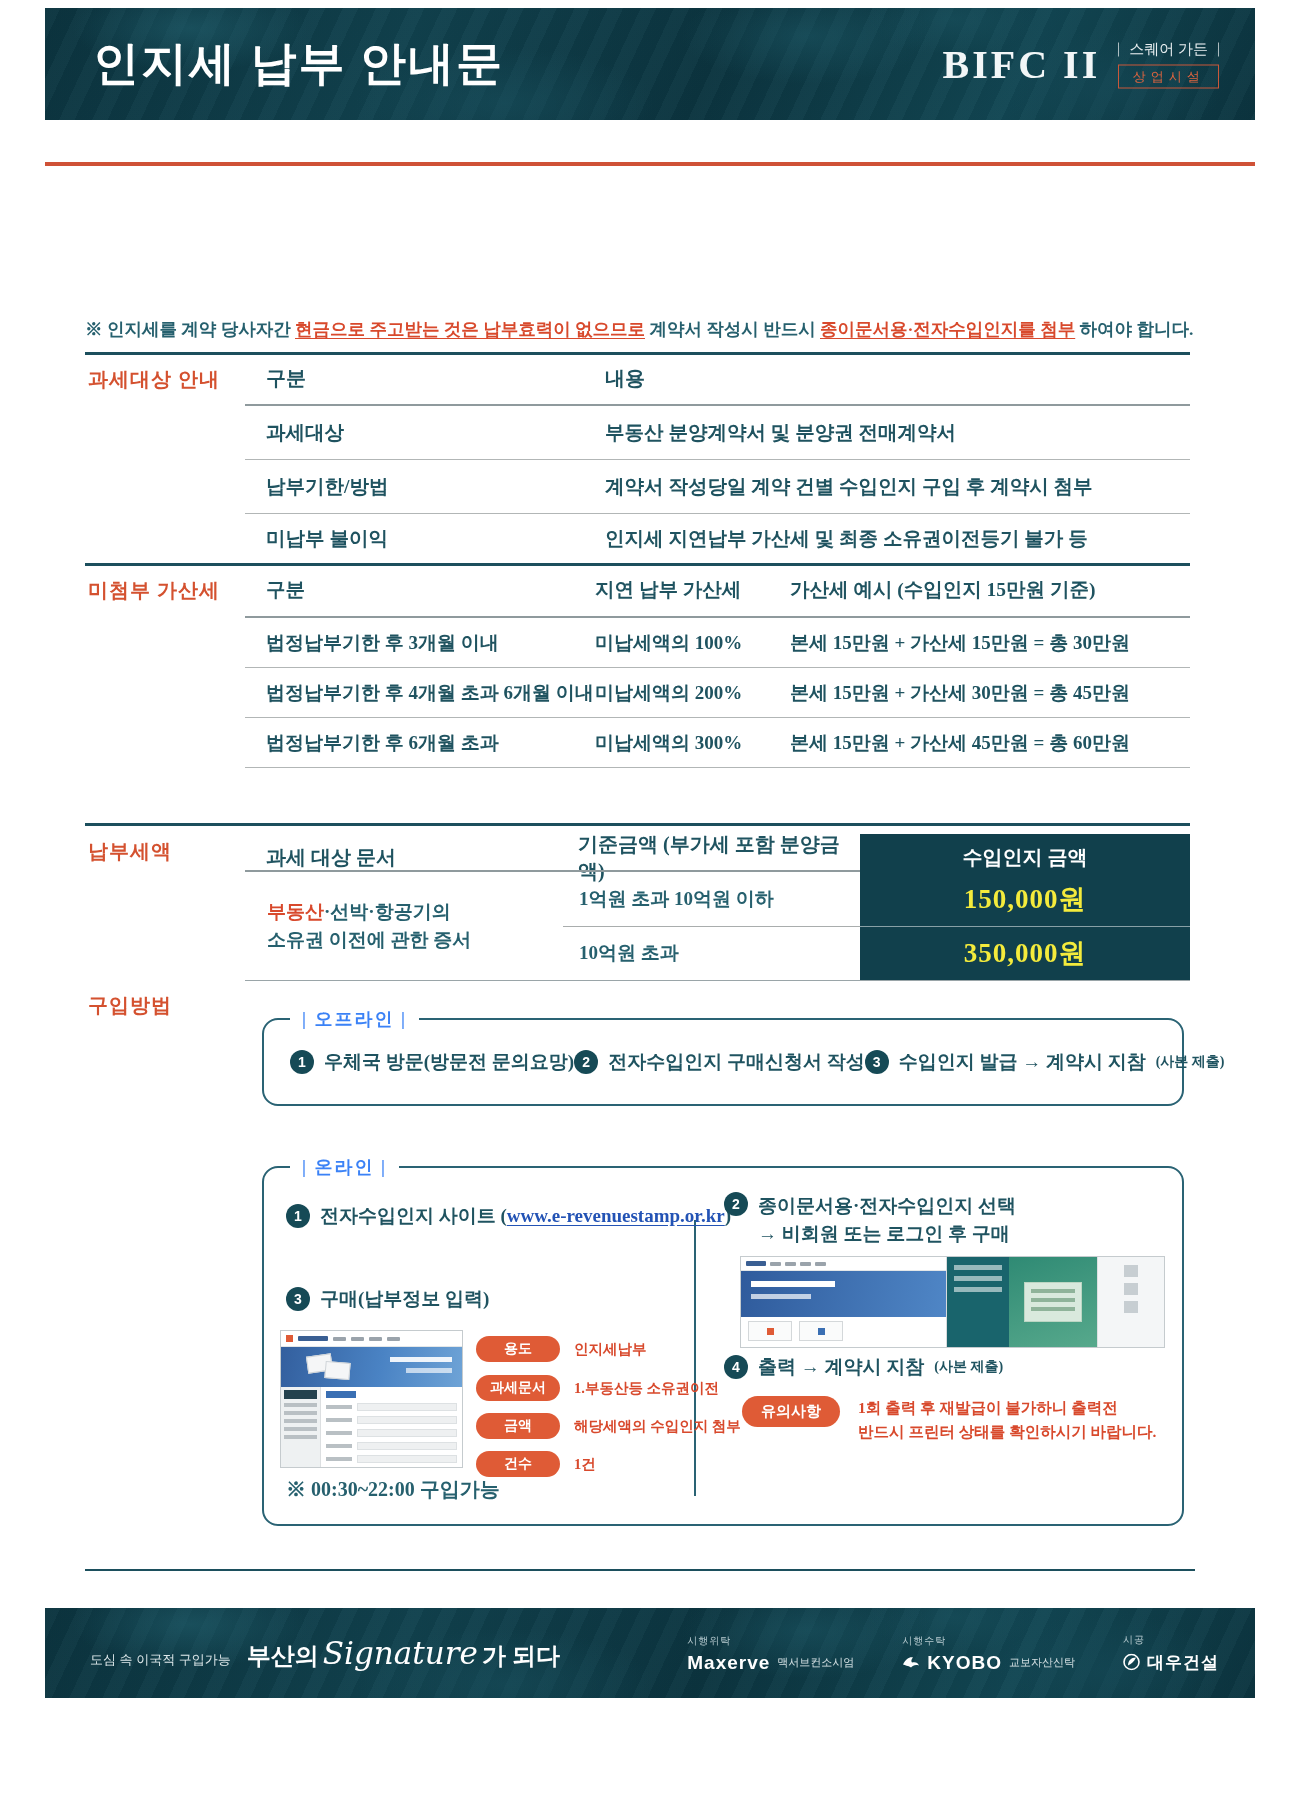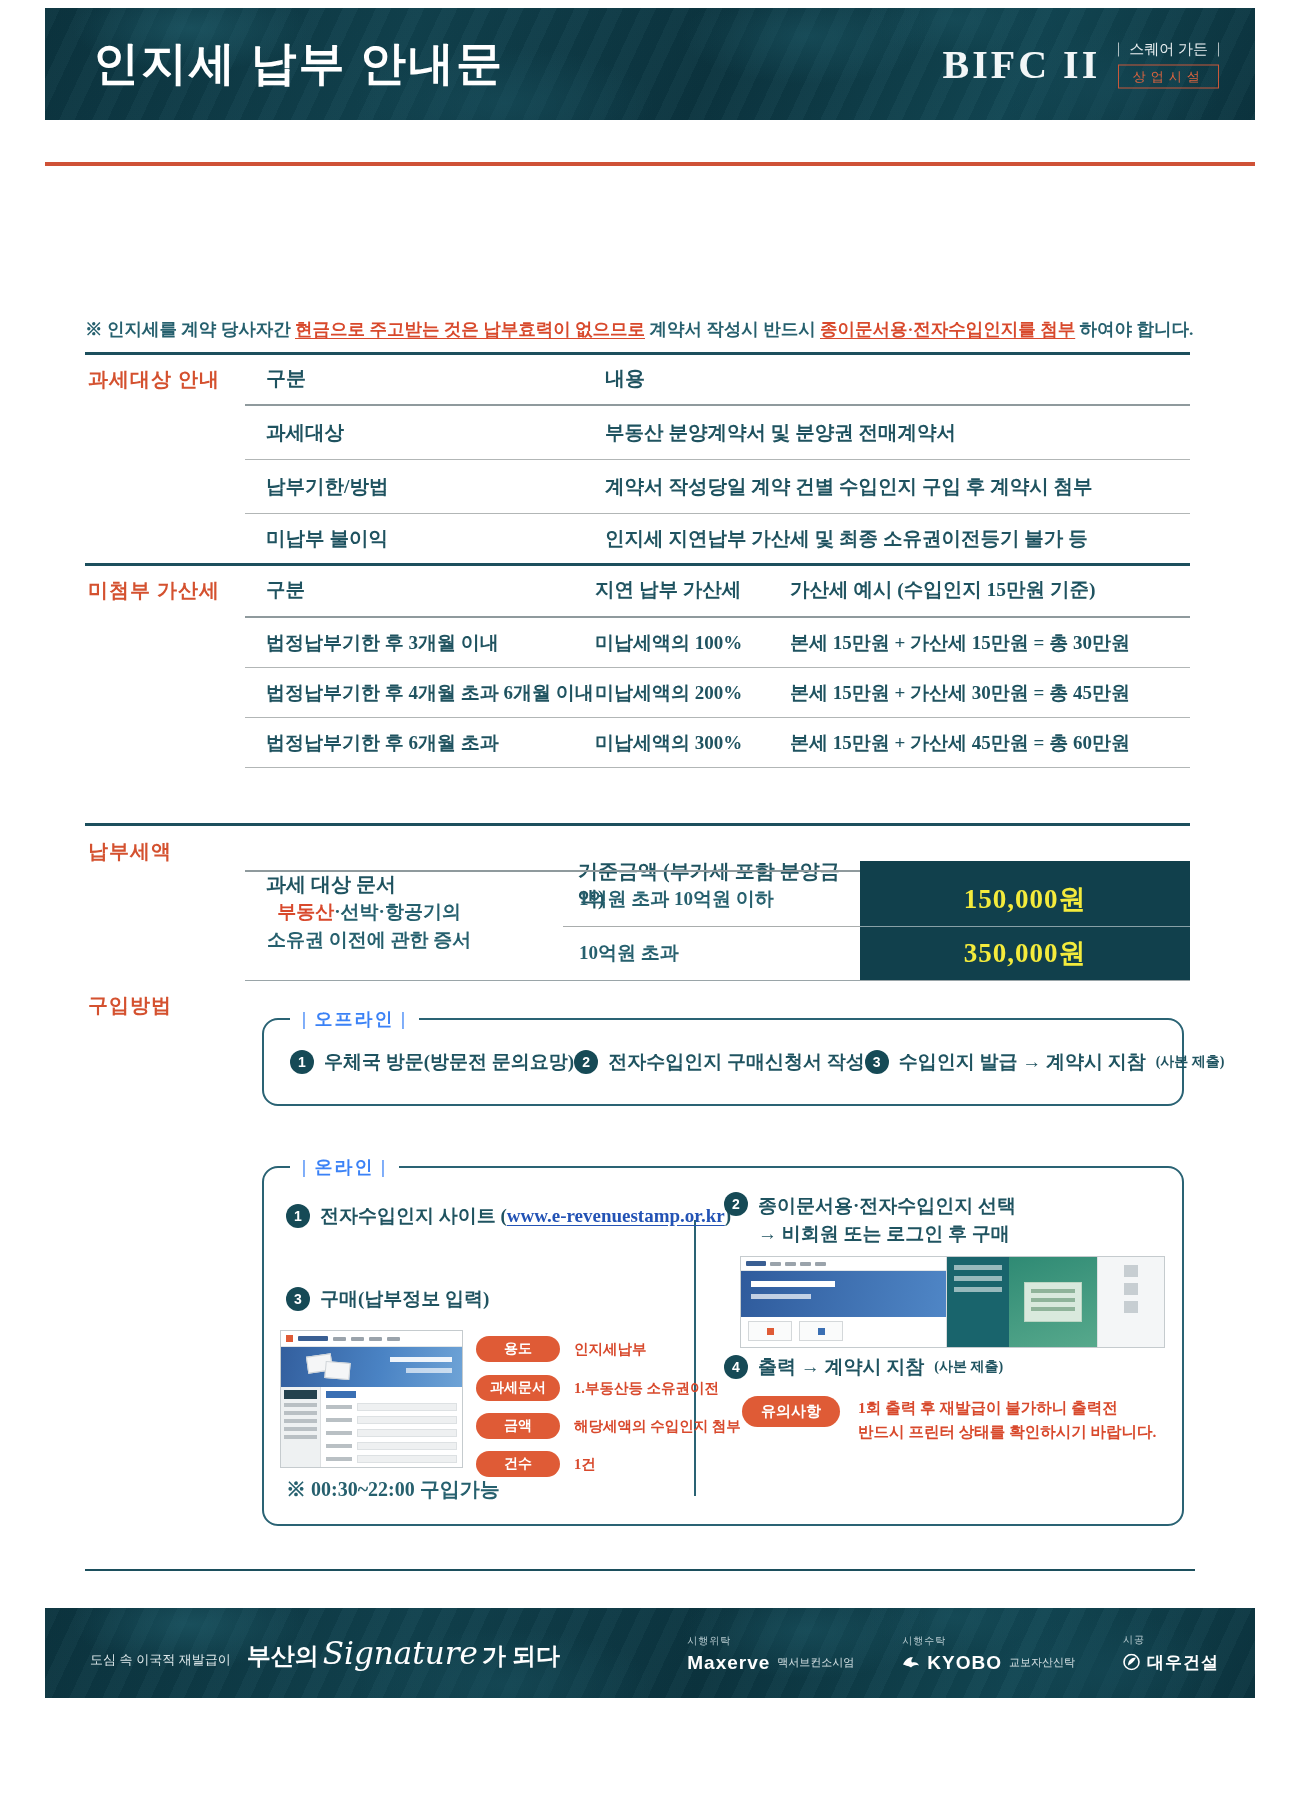--- a/index.html
+++ b/index.html
@@ -54,29 +54,29 @@
   .hline{border-bottom:2px solid #8f9a9d;}
   .t1c1{width:360px;padding-left:21px;box-sizing:border-box;flex-shrink:0;}
   .t1c2{flex:1;}
 
   
   .t2c1{width:350px;padding-left:21px;box-sizing:border-box;flex-shrink:0;}
   .t2c2{width:195px;flex-shrink:0;}
   .t2c3{flex:1;}
 
   
-  .t3-head{top:861px;left:245px;width:945px;height:47px;display:flex;align-items:stretch;
+  .t3-head{top:834px;left:245px;width:945px;height:47px;display:flex;align-items:stretch;
     font-size:20px;font-weight:700;color:#1f5360;}
   .t3h1{width:310px;display:flex;align-items:center;padding-left:21px;box-sizing:border-box;}
   .t3h2{width:305px;display:flex;align-items:center;padding-left:23px;box-sizing:border-box;}
   .t3h3{width:330px;background:#11404c;color:#ffffff;display:flex;align-items:center;justify-content:center;}
   .t3-hline{top:870px;left:245px;width:615px;height:2px;background:#8f9a9d;}
   .t3-body{top:872px;left:245px;width:945px;height:108px;}
   .doc-cell{position:absolute;left:22px;top:0;height:108px;display:flex;flex-direction:column;
-    justify-content:center;font-size:19px;font-weight:600;color:#26606e;line-height:28px;white-space:nowrap;text-align:center;}
+    justify-content:center;font-size:19px;font-weight:600;color:#26606e;line-height:28px;white-space:nowrap;}
   .range{position:absolute;left:334px;height:54px;display:flex;align-items:center;
     font-size:19px;font-weight:600;color:#26606e;white-space:nowrap;}
   .r1{top:0;} .r2{top:54px;}
   .t3-div1{position:absolute;left:318px;top:54px;width:297px;height:1px;background:#a9adad;}
   .t3-div2{position:absolute;left:615px;top:54px;width:330px;height:1px;background:rgba(255,255,255,.5);z-index:3;}
   .price-col{position:absolute;left:615px;top:0;width:330px;height:108px;background:#11404c;}
   .price{height:54px;display:flex;align-items:center;justify-content:center;
     color:#f4eb3c;font-size:27px;font-weight:700;letter-spacing:1px;}
   .t3-bline{top:980px;left:245px;width:945px;height:1px;background:#9aa5a8;}
 
@@ -436,21 +436,21 @@
         <span>1회 출력 후 재발급이 불가하니 출력전</span><br>
         <span>반드시 프린터 상태를 확인하시기 바랍니다.</span>
       </span>
     </div>
   </div>
 
   <div class="abs bottom-divider"></div>
 
   <div class="abs footer-band leafbg">
     <div class="tagline">
-      <span class="tg-small">도심 속 이국적 재발급이</span>
+      <span class="tg-small">도심 속 이국적 구입가능</span>
       <span>
         <span class="tg-big">부산의</span>
         <span class="tg-script">Signature</span>
         <span class="tg-big">가 되다</span>
       </span>
     </div>
     <div class="partners">
       <div class="p-item">
         <span class="p-role">시행위탁</span>
         <span class="p-name-row">

